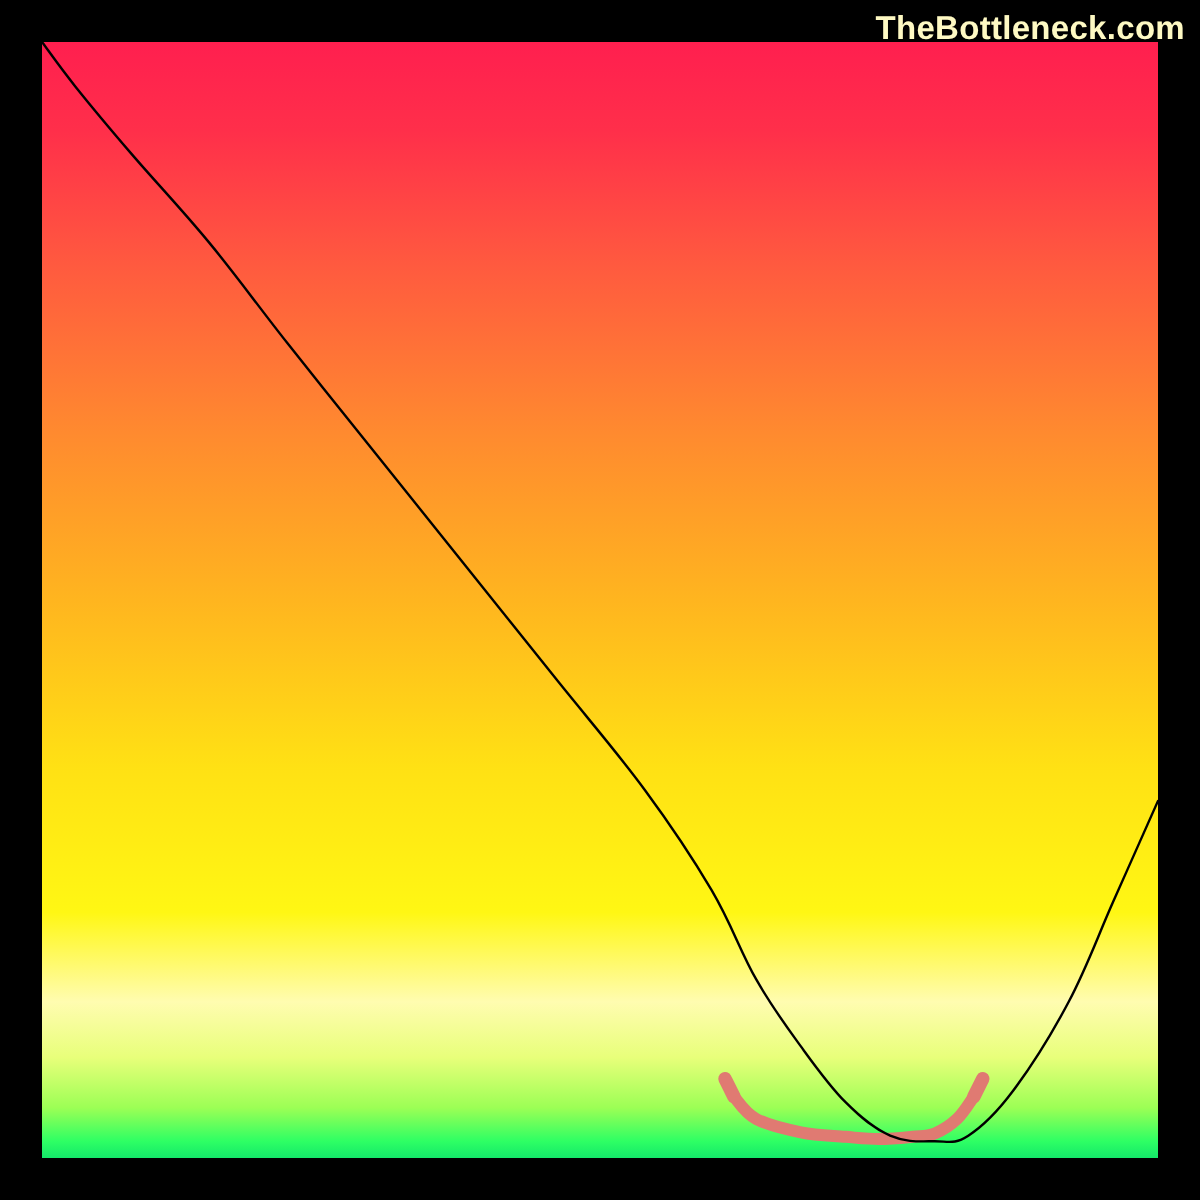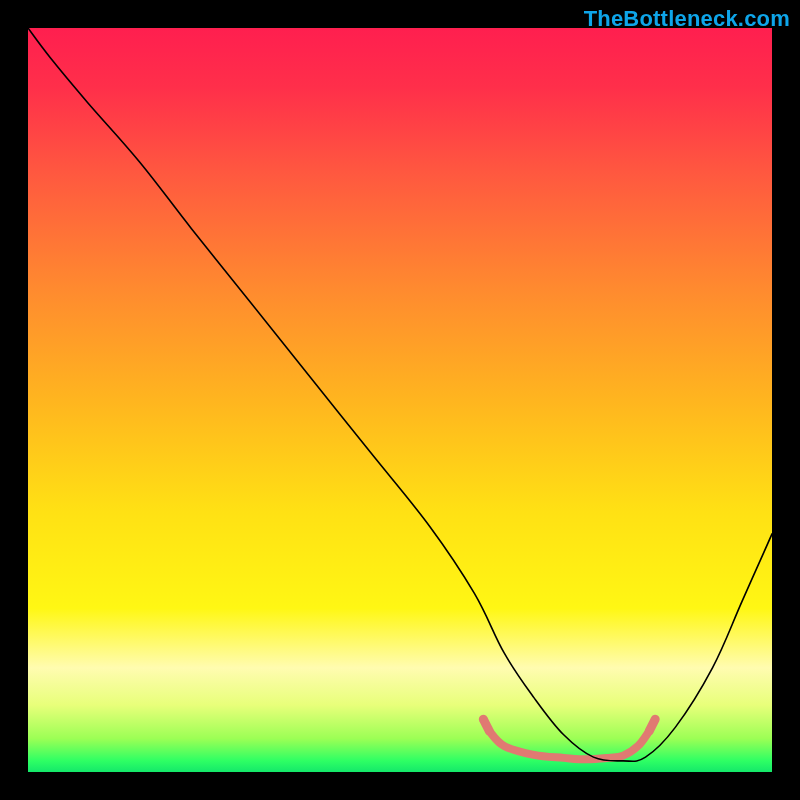--- a/index.html
+++ b/index.html
@@ -8,21 +8,21 @@
     height: 800px;
     background: #000;
     position: relative;
     font-family: Arial, sans-serif;
     overflow: hidden;
   }
   .watermark {
     position: absolute;
     top: 6px;
     right: 10px;
-    color: #0ea5e9;
+    color: #fef9c3;
     font-size: 22px;
     font-weight: bold;
     z-index: 10;
     letter-spacing: 0.2px;
   }
   .plot-frame {
     position: absolute;
     left: 28px;
     top: 28px;
     width: 744px;

